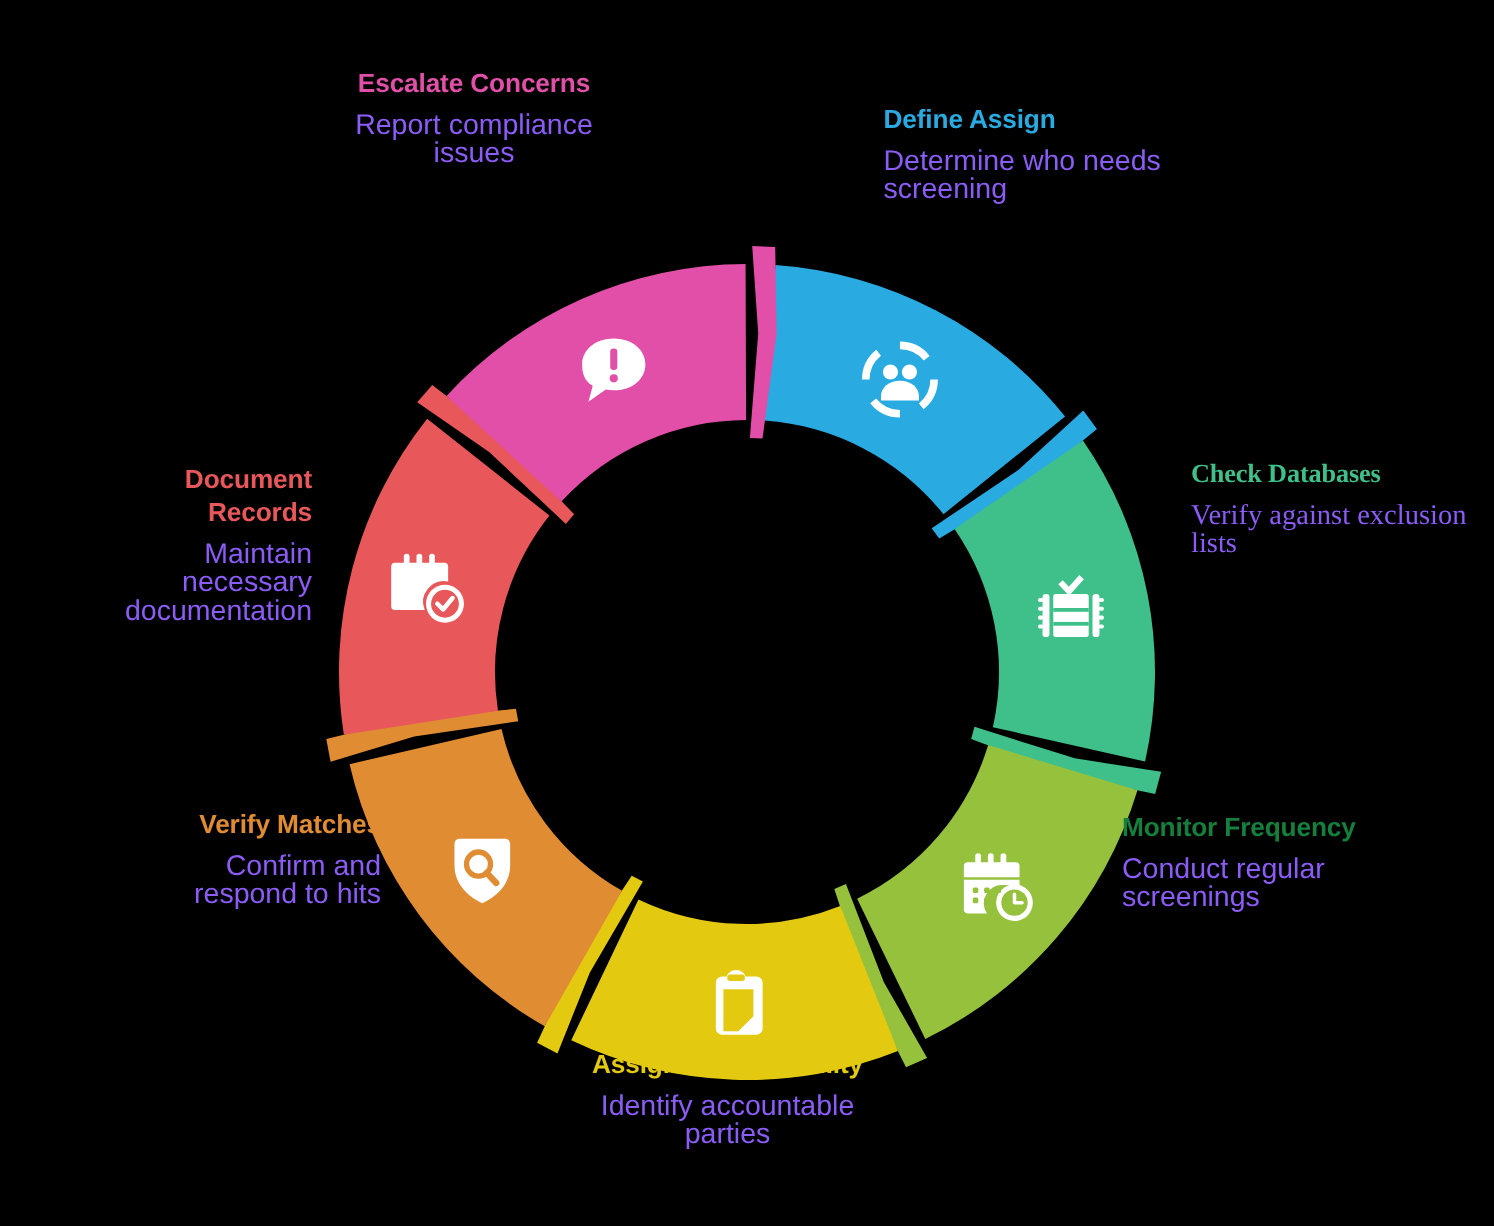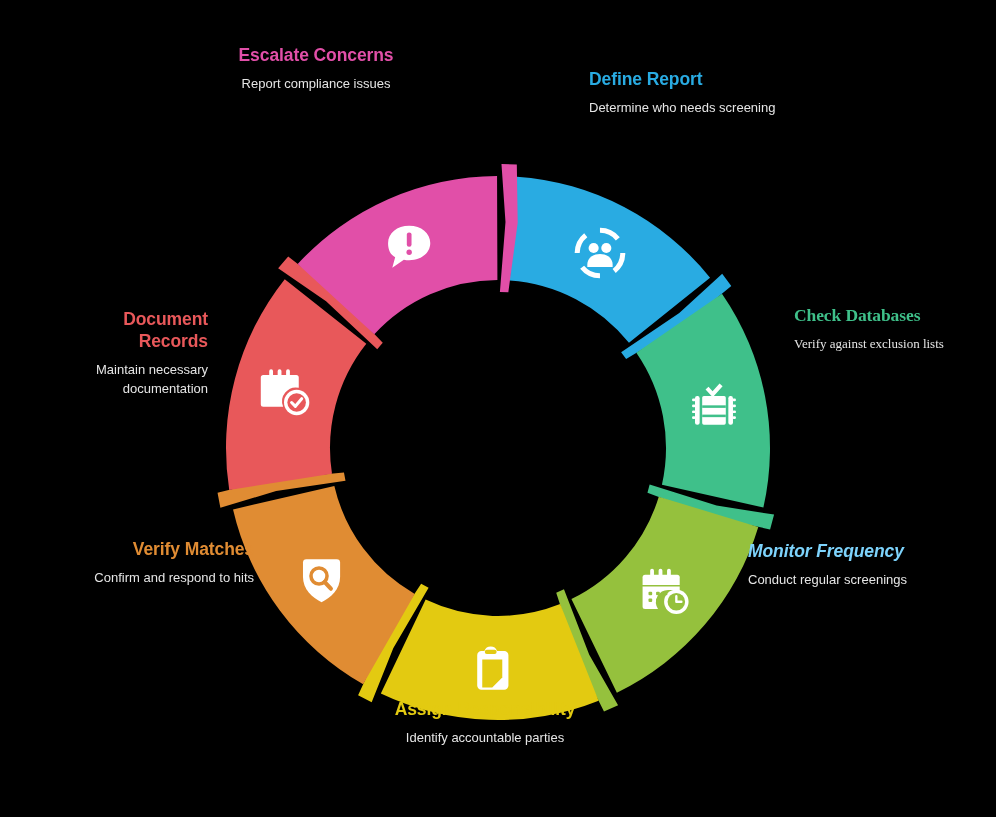--- a/index.html
+++ b/index.html
@@ -16,22 +16,22 @@
 
   .label{position:absolute;}
   .label .title{
     font-weight:bold;
     font-size:17.5px;
     line-height:22px;
     letter-spacing:-0.1px;
     margin:0 0 8px 0;
   }
   .label .desc{
-    color:#e5e5e5;
-    font-size:13px;
+    color:#8b5cf6;
+    font-size:19px;
     line-height:19px;
     margin:0;
   }
   .align-right{text-align:right;}
   .align-left{text-align:left;}
   .align-center{text-align:center;}
 
   
   #lbl-escalate  {left:226px;  top:44px;  width:180px;}
   #lbl-define    {left:589px;  top:68px;  width:215px;}
@@ -178,31 +178,31 @@
         <circle cx="409.17" cy="252.22" r="2.70" fill="#e14fa8"></circle>
       </g>
   </svg>
 
   <div class="label align-center" id="lbl-escalate">
     <p class="title" style="color: rgb(225, 79, 168);">Escalate Concerns</p>
     <p class="desc">Report compliance issues</p>
   </div>
 
   <div class="label align-left" id="lbl-define">
-    <p class="title" style="color: rgb(41, 171, 226);">Define Report</p>
+    <p class="title" style="color: rgb(41, 171, 226);">Define Assign</p>
     <p class="desc">Determine who needs screening</p>
   </div>
 
   <div class="label align-left" id="lbl-check">
     <p class="title" style="color: rgb(63, 192, 138);">Check Databases</p>
     <p class="desc">Verify against exclusion lists</p>
   </div>
 
   <div class="label align-left" id="lbl-monitor">
-    <p class="title" style="color: #7dd3fc; font-style: italic;">Monitor Frequency</p>
+    <p class="title" style="color: #15803d;">Monitor Frequency</p>
     <p class="desc">Conduct regular screenings</p>
   </div>
 
   <div class="label align-center" id="lbl-assign">
     <p class="title" style="color: rgb(227, 202, 17);">Assign Responsibility</p>
     <p class="desc">Identify accountable parties</p>
   </div>
 
   <div class="label align-right" id="lbl-verify">
     <p class="title" style="color: rgb(224, 140, 51);">Verify Matches</p>

